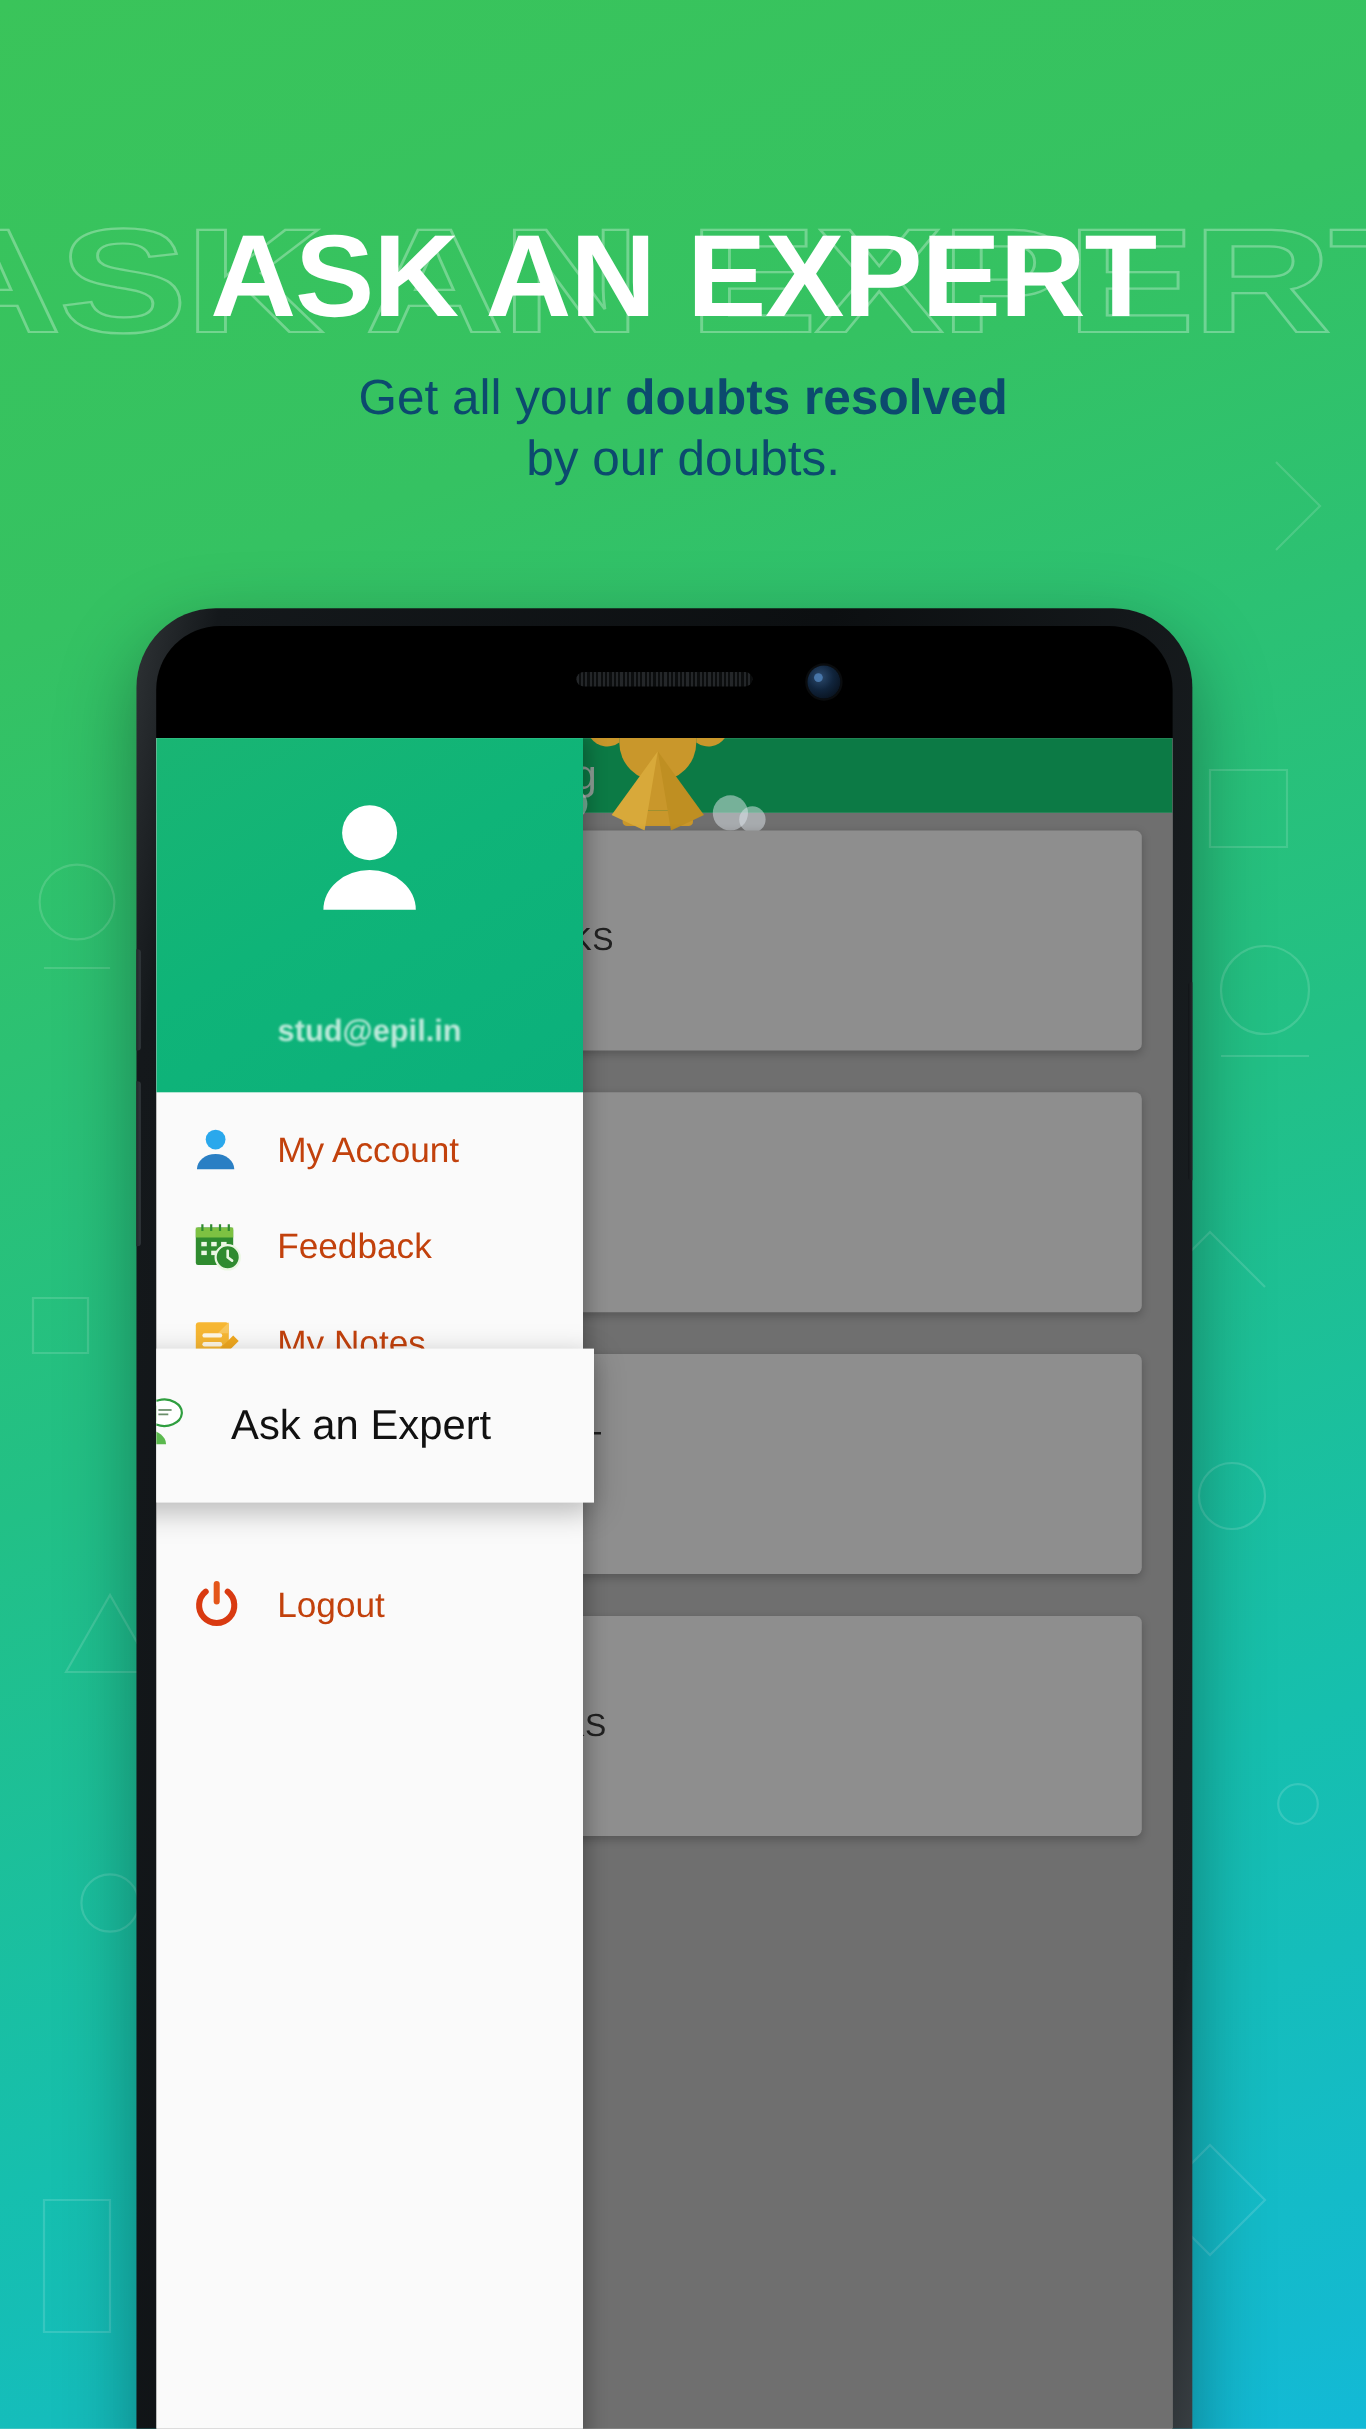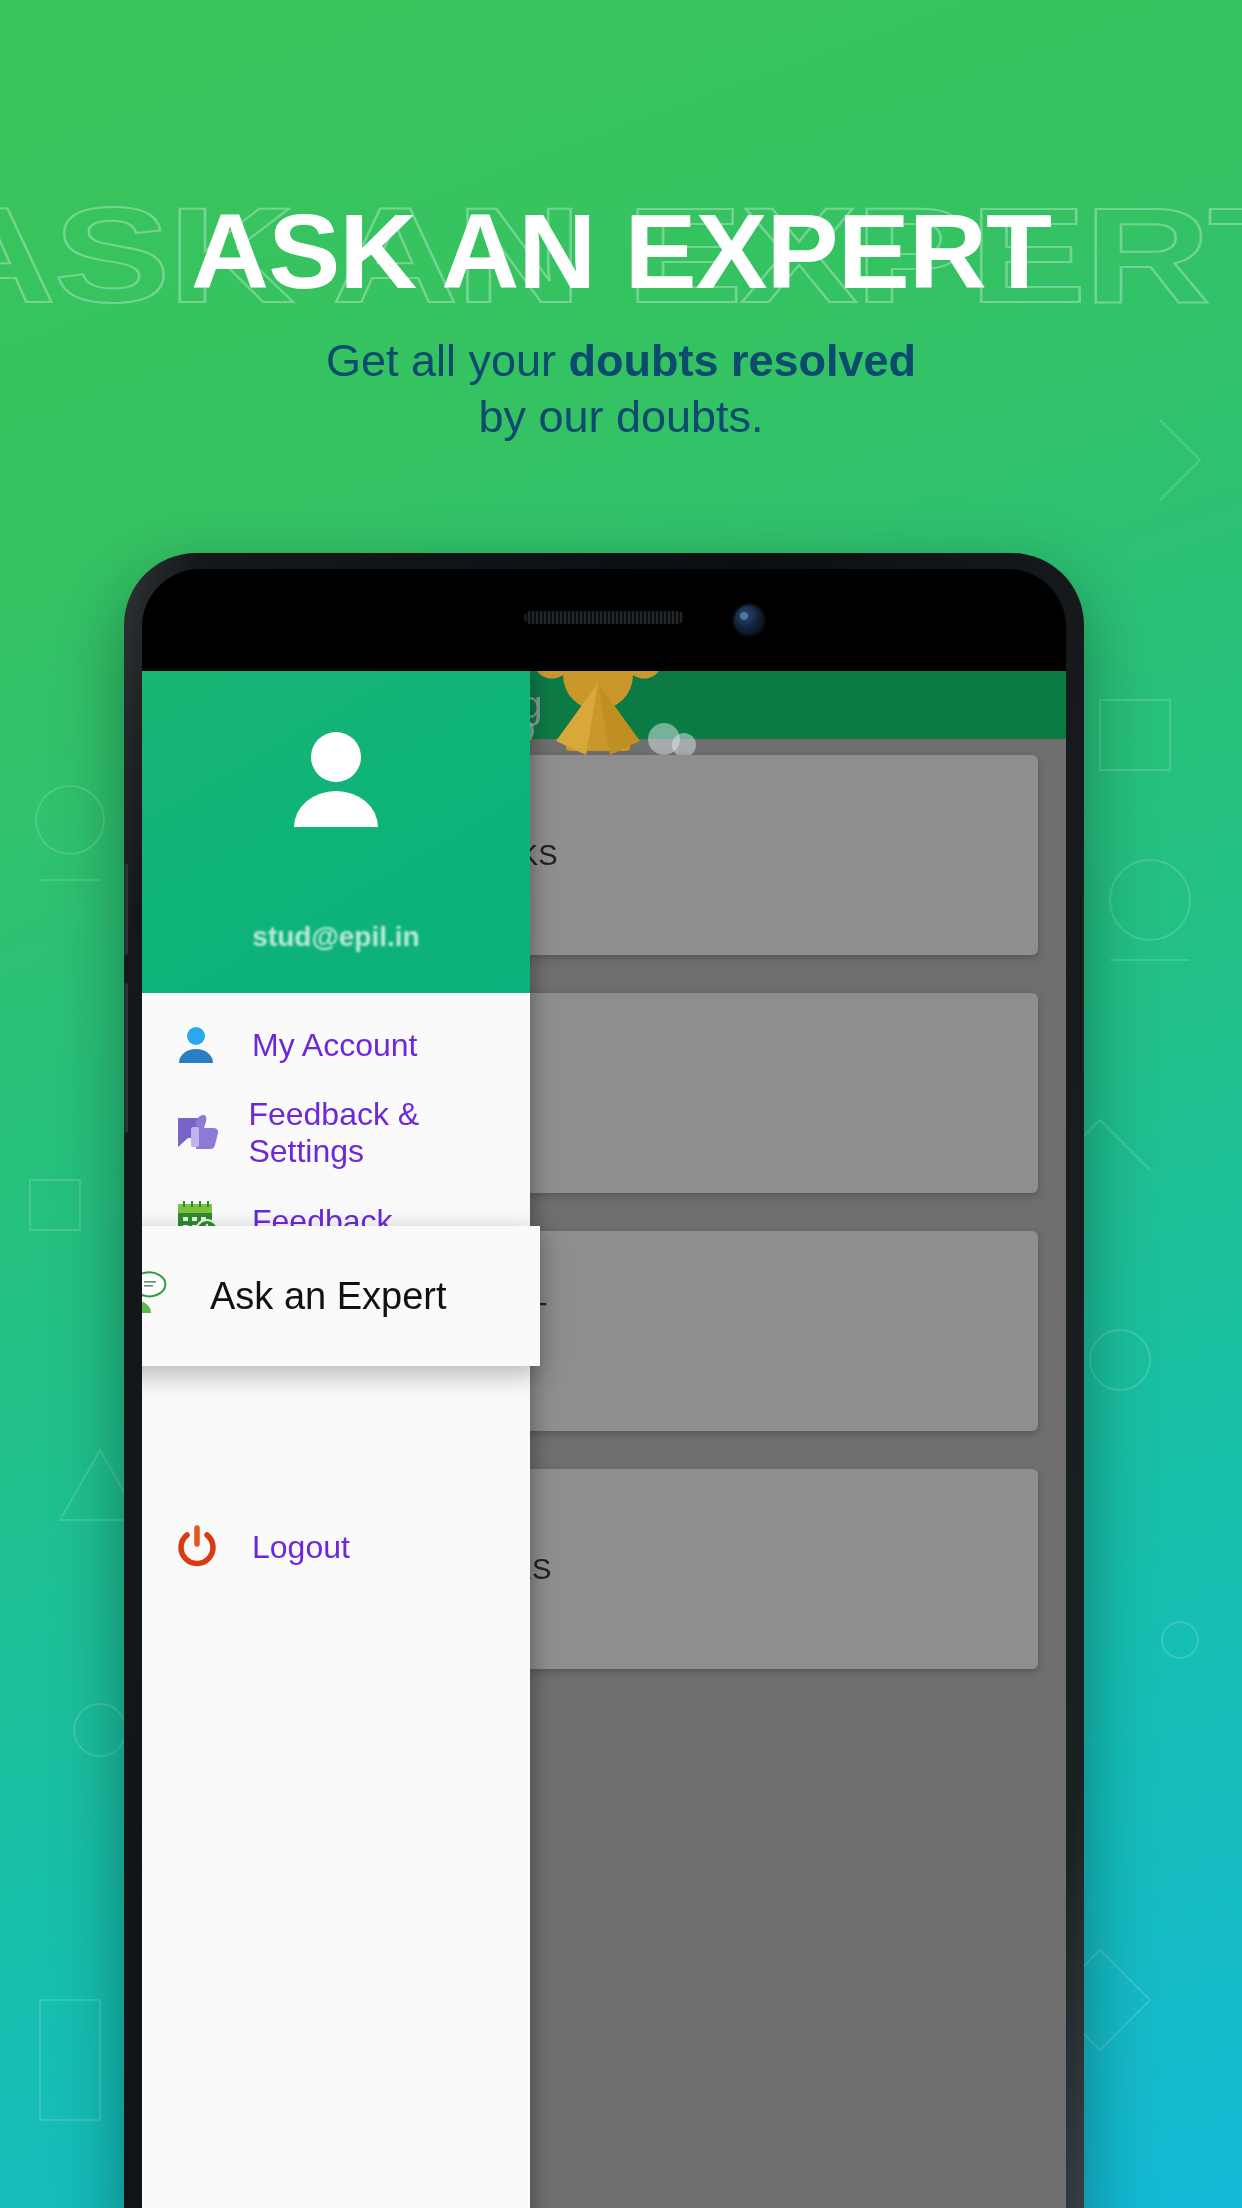--- a/index.html
+++ b/index.html
@@ -124,21 +124,21 @@
   .user-email {
     position:absolute; left:0; right:0; top:250px; text-align:center;
     color:rgba(255,255,255,.72); font-size:28px; font-weight:bold;
     filter:blur(1.1px);
   }
   .menu { padding-top:8px; }
   .menu-item {
     height:88px; display:flex; align-items:center; padding-left:32px;
   }
   .menu-icon { width:78px; display:flex; align-items:center; }
-  .menu-label { font-size:32px; color:#6d28d9; }
+  .menu-label { font-size:32px; color:#c2410c; }
 
   
   .highlight-card {
     position:absolute; left:-64px; top:555px; width:462px; height:140px;
     background:#fafafa; box-shadow:0 8px 26px rgba(0,0,0,.28);
     display:flex; align-items:center; padding-left:36px; z-index:9;
   }
   .highlight-card .menu-icon { width:96px; }
   .highlight-card .menu-label { font-size:38px; font-weight:400; color:#111; }
 </style>
@@ -266,30 +266,20 @@
           <div class="menu-item">
             <span class="menu-icon">
               <svg width="44" height="44" viewBox="0 0 44 44">
                 <circle cx="22" cy="13" r="9" fill="#2aa8ec"></circle>
                 <path d="M5 40 a17 14 0 0 1 34 0 z" fill="#2a7fc4"></path>
               </svg>
             </span>
             <span class="menu-label">My Account</span>
           </div>
 
-          <div class="menu-item">
-            <span class="menu-icon">
-              <svg width="46" height="46" viewBox="0 0 46 46">
-                <path d="M4 8 h24 v20 h-14 l-10 9 z" fill="#7a63c9"></path>
-                <path d="M22 10 c6 -8 12 -6 10 2 l-2 6 h10 a4 4 0 0 1 4 5 l-3 12 a5 5 0 0 1 -5 4 h-14 z" fill="#8e79d6"></path>
-                <rect x="17" y="17" width="8" height="20" rx="2" fill="#bfb2ee"></rect>
-              </svg>
-            </span>
-            <span class="menu-label">Feedback &amp; Settings</span>
-          </div>
 
           <div class="menu-item">
             <span class="menu-icon">
               <svg width="46" height="46" viewBox="0 0 46 46">
                 <rect x="4" y="6" width="34" height="34" rx="2" fill="#2f8b2f"></rect>
                 <rect x="4" y="6" width="34" height="9" fill="#7dc142"></rect>
                 <g fill="#eaf7e2">
                   <rect x="9" y="19" width="5" height="4"></rect>
                     <rect x="18" y="19" width="5" height="4"></rect>
                   <rect x="27" y="19" width="5" height="4"></rect>

